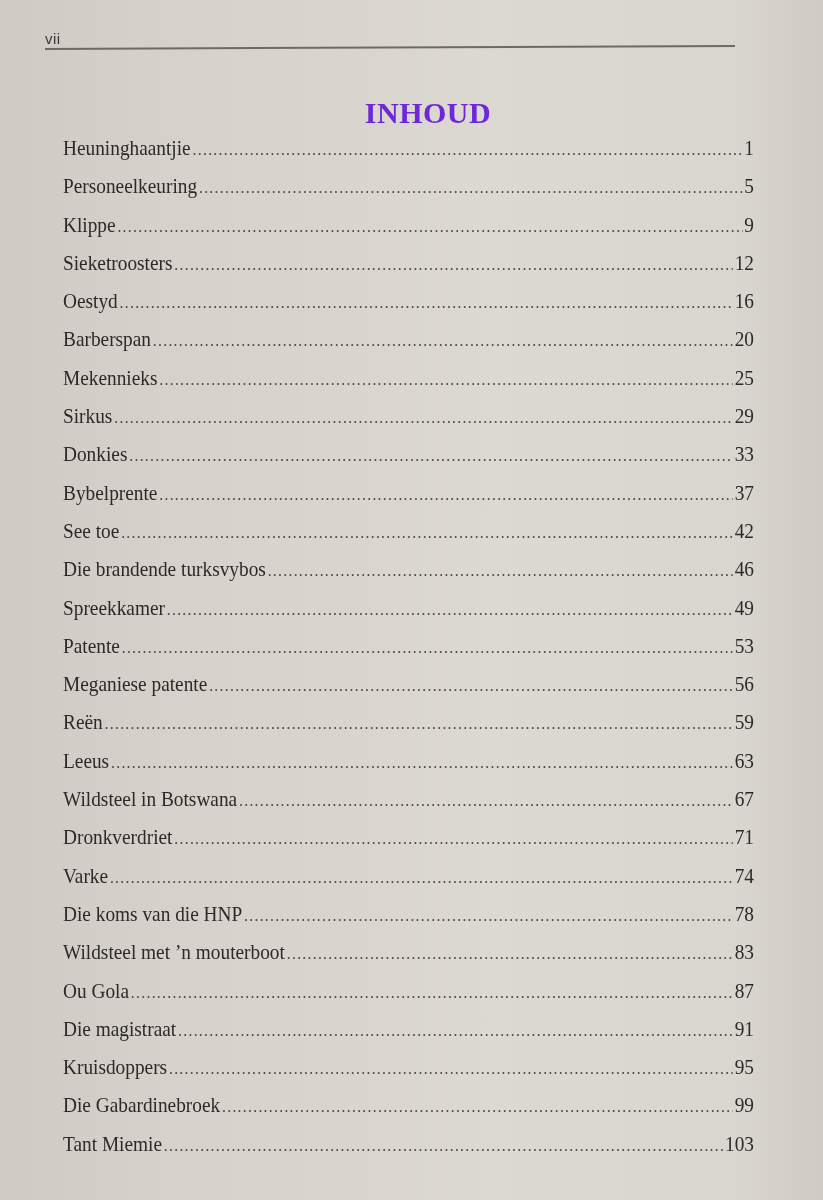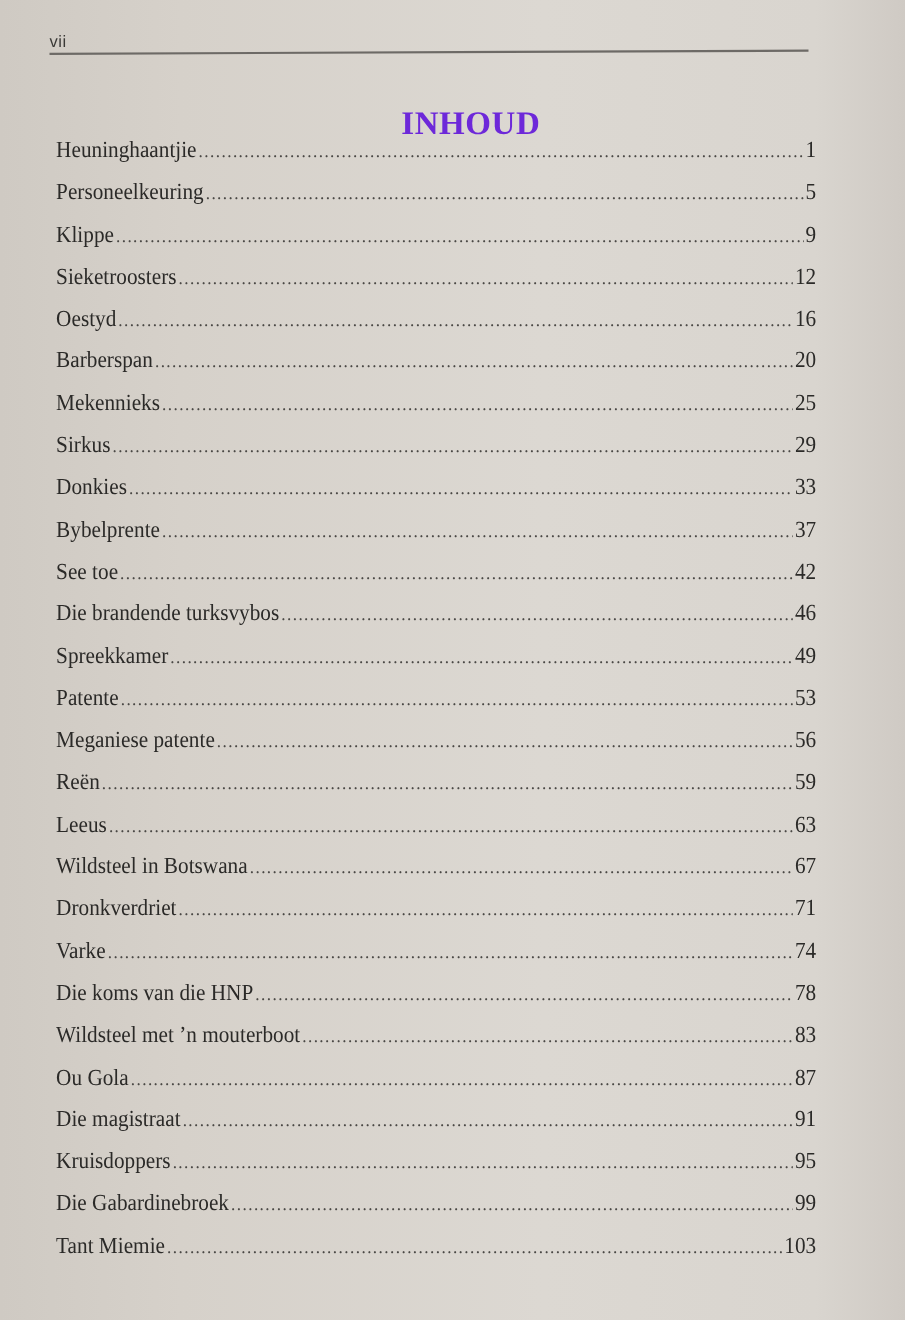--- a/index.html
+++ b/index.html
@@ -25,21 +25,21 @@
   }
   .title {
     position: absolute; left: 0; width: 800px; top: 76px;
     text-align: center;
     font-size: 30px; font-weight: bold; letter-spacing: 0.5px;
     color: #6d28d9;
     padding-left: 28px;
   }
   .toc {
     position: absolute; left: 47px; top: 113px; width: 691px;
-    margin: 4px; padding: 0; list-style: none;
+    margin: 16px; padding: 0; list-style: none;
   }
   .toc-entry {
     display: flex; align-items: baseline;
     height: 38.3px;
     font-size: 21px;
     line-height: 38px;
     transform: scaleX(0.92); transform-origin: left center;
     width: 108.7%;
   }
   .entry-title { white-space: nowrap; color: #2b2a28; }

